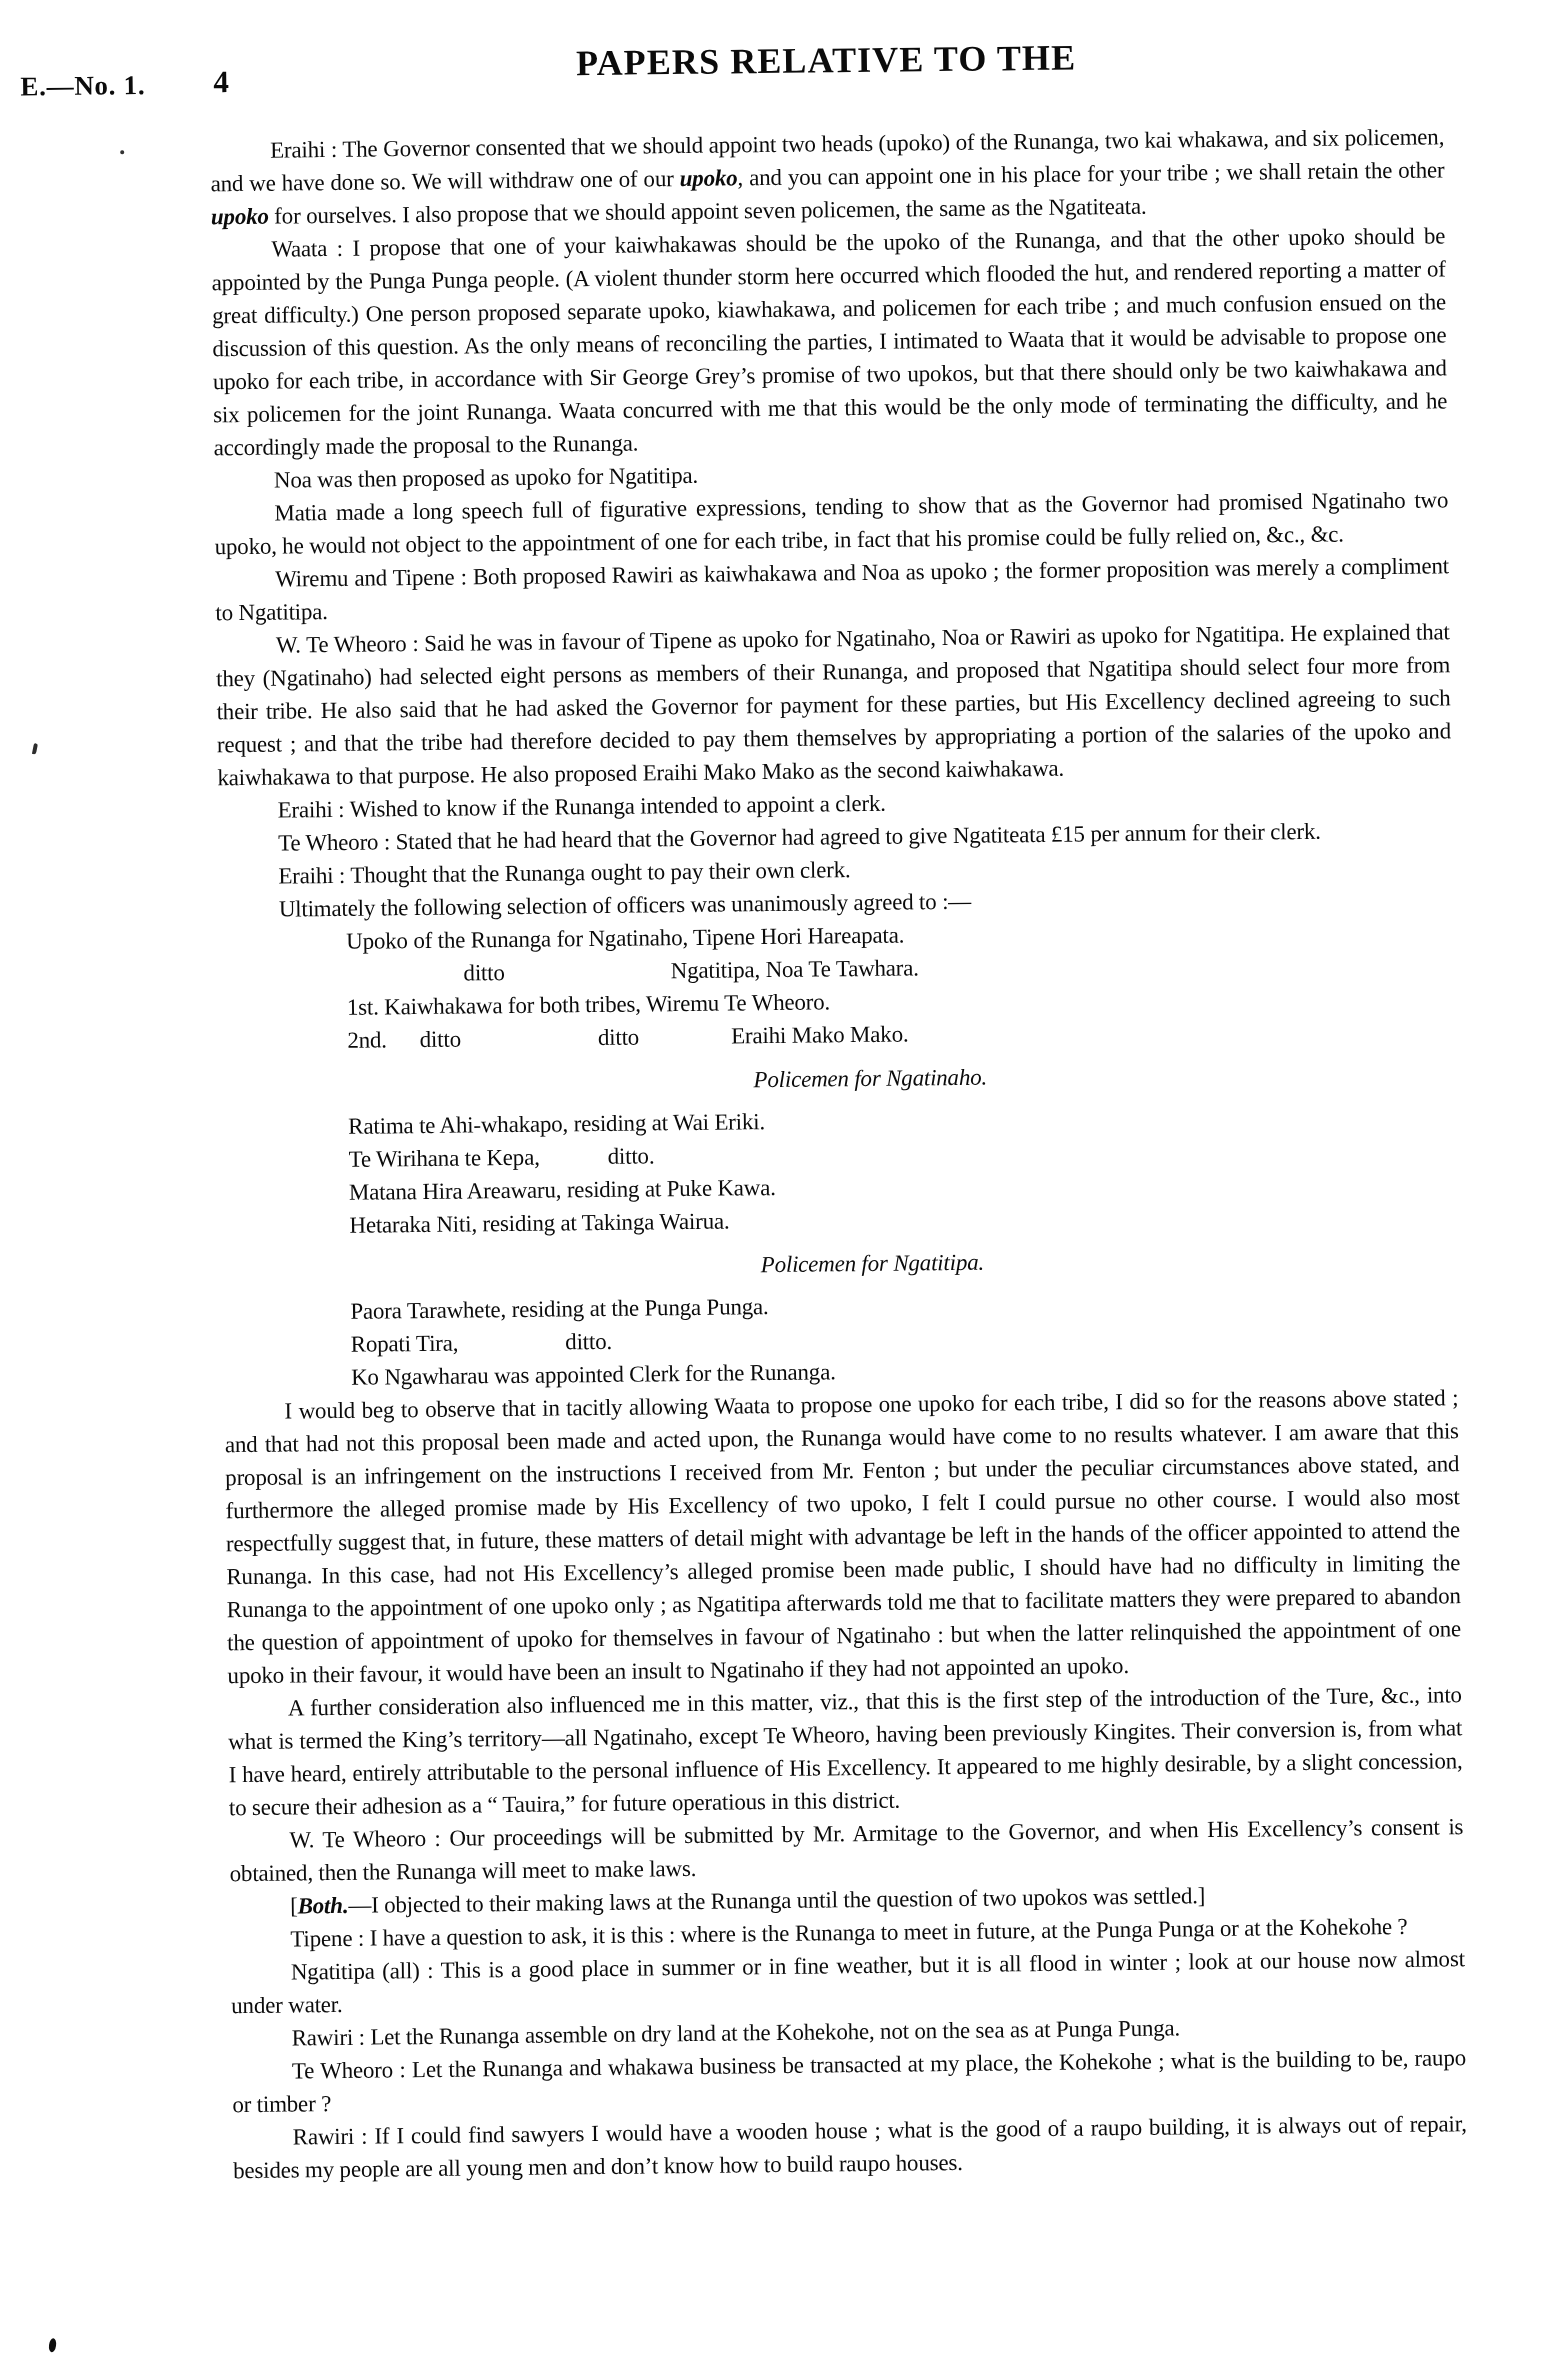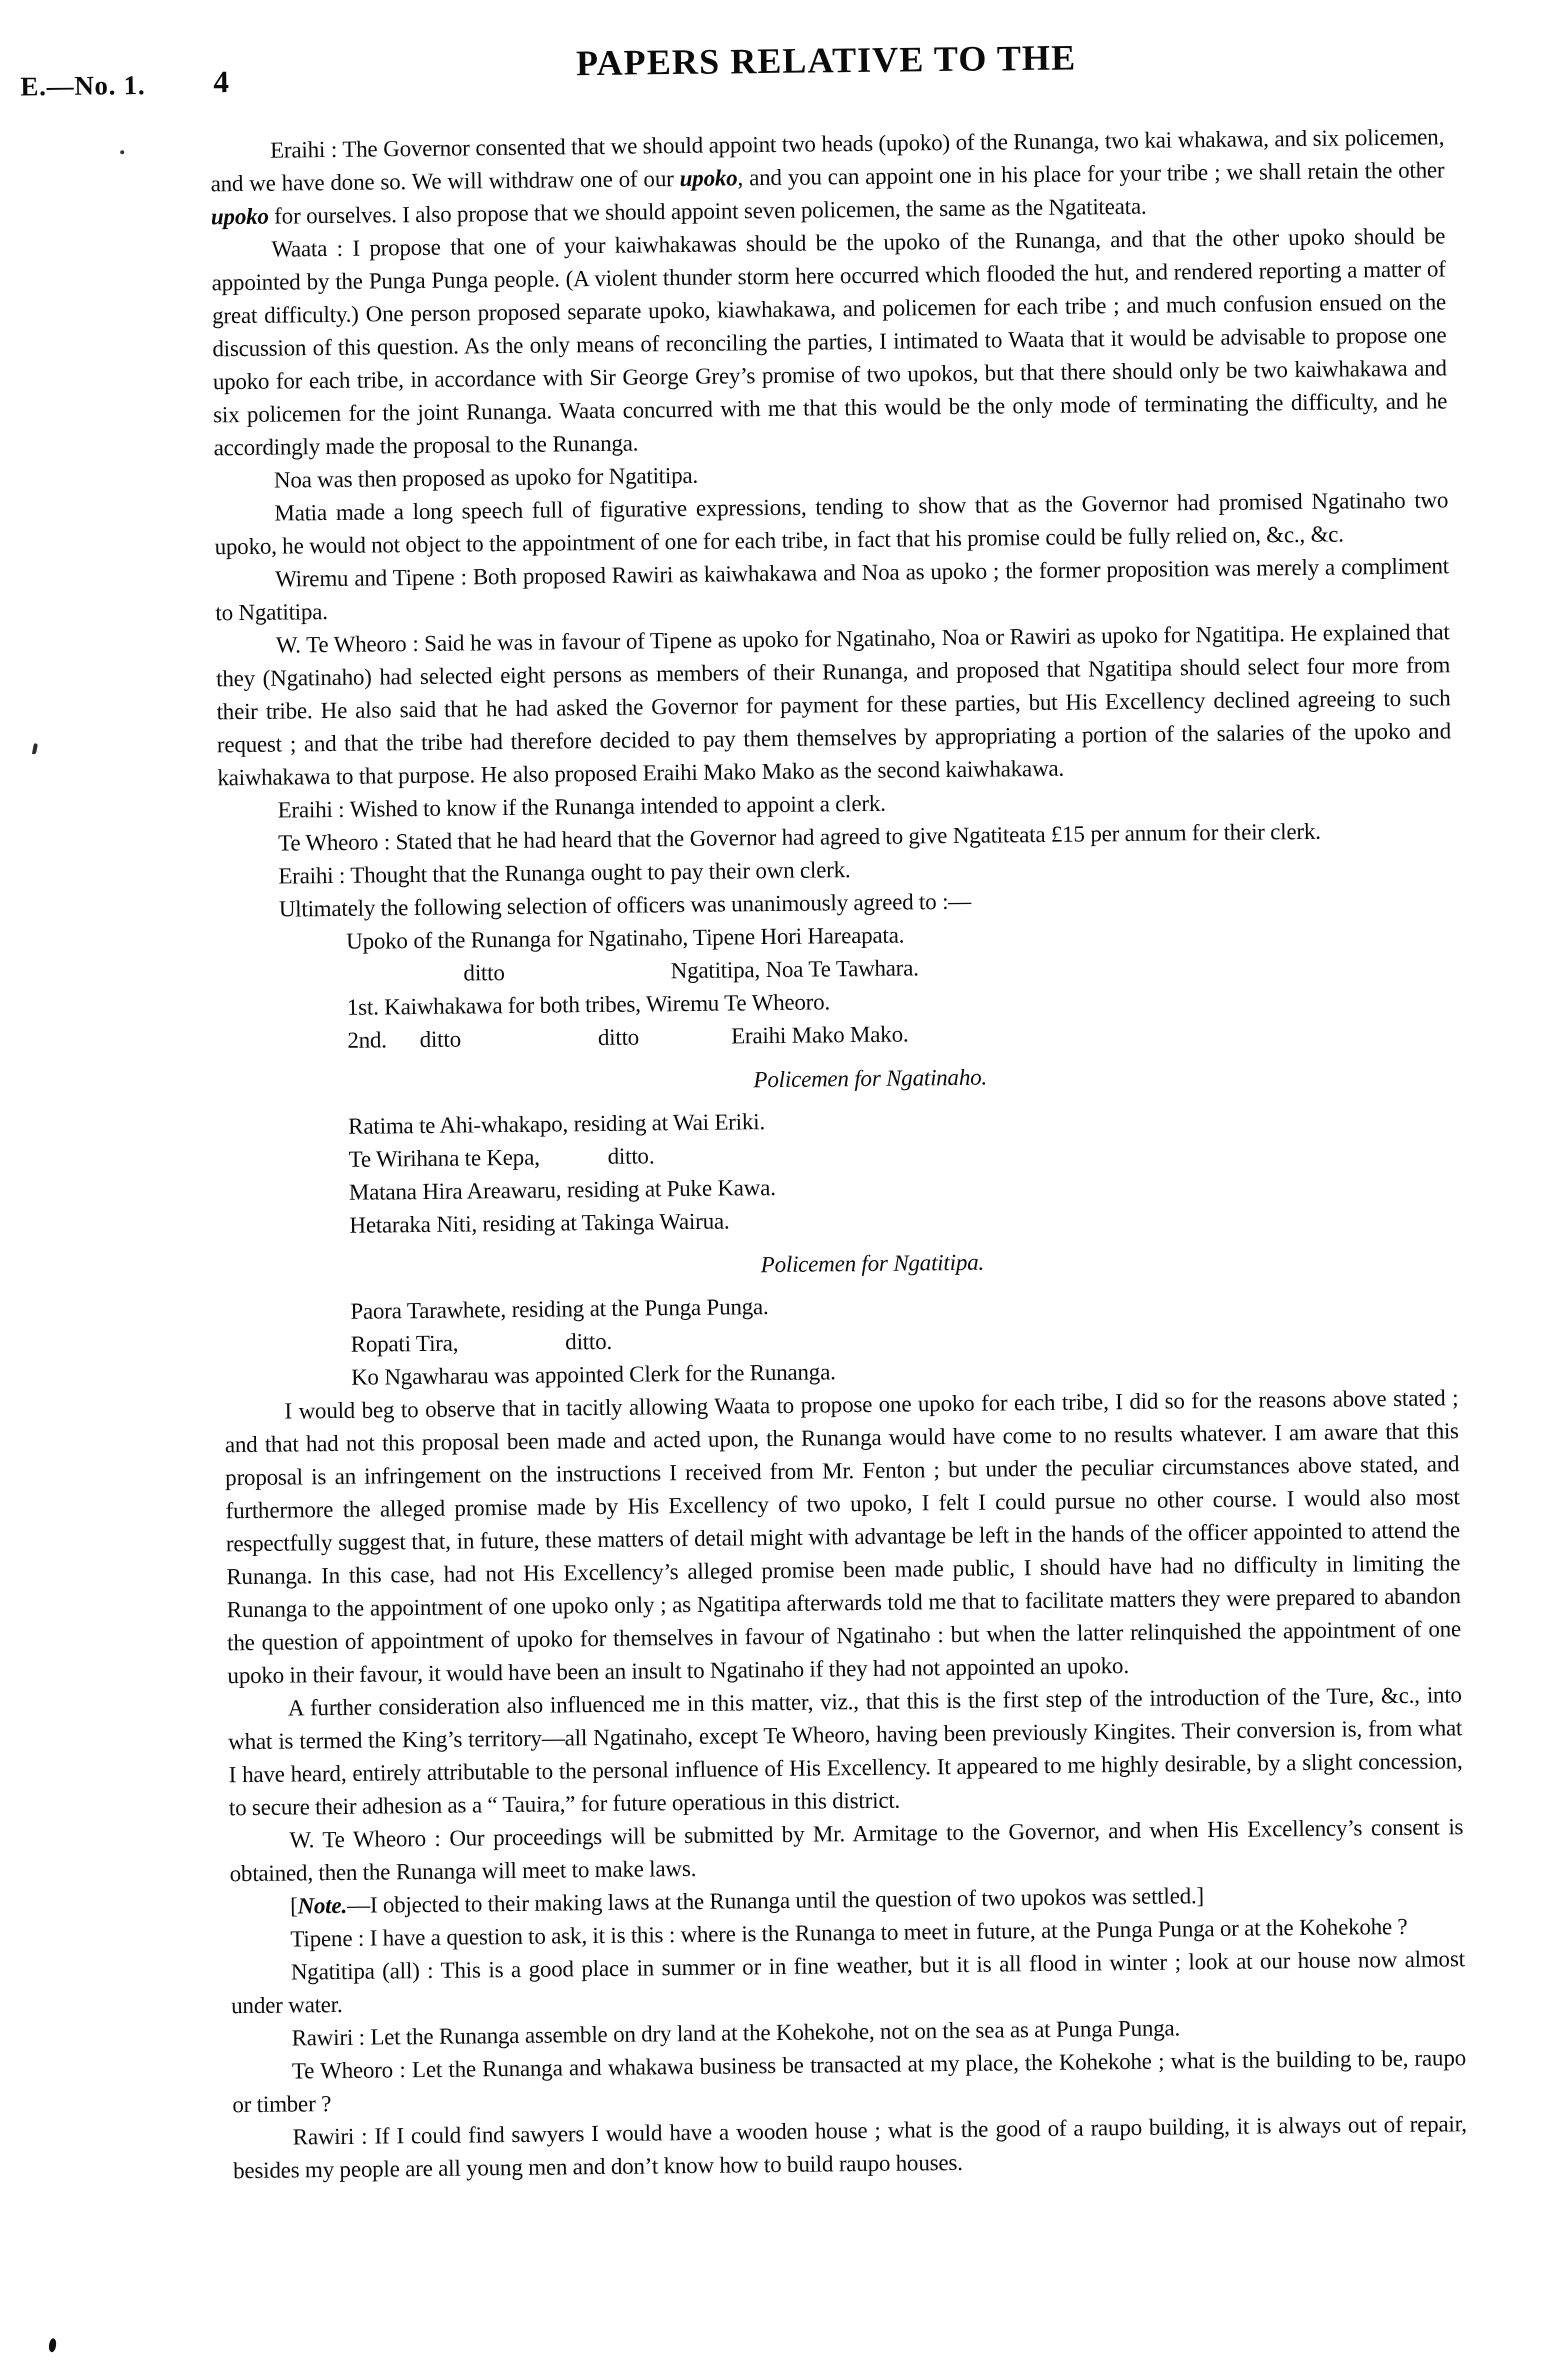--- a/index.html
+++ b/index.html
@@ -96,21 +96,21 @@
       <div class="indent-block">
         <div class="pol-line"><span>Paora Tarawhete, residing at the Punga Punga.</span></div>
         <div class="pol-line"><span>Ropati Tira,</span><span class="pd-rop">ditto.</span></div>
         <div class="pol-line"><span>Ko Ngawharau was appointed Clerk for the Runanga.</span></div>
       </div>
 
       <p class="para">I would beg to observe that in tacitly allowing Waata to propose one upoko for each tribe, I did so for the reasons above stated ; and that had not this proposal been made and acted upon, the Runanga would have come to no results whatever.  I am aware that this proposal is an infringement on the instructions I received from Mr. Fenton ; but under the peculiar circumstances above stated, and furthermore the alleged promise made by His Excellency of two upoko, I felt I could pursue no other course.  I would also most respectfully suggest that, in future, these matters of detail might with advantage be left in the hands of the officer appointed to attend the Runanga.  In this case, had not His Excellency’s alleged promise been made public, I should have had no difficulty in limiting the Runanga to the appointment of one upoko only ; as Ngatitipa afterwards told me that to facilitate matters they were prepared to abandon the question of appointment of upoko for themselves in favour of Ngatinaho : but when the latter relinquished the appointment of one upoko in their favour, it would have been an insult to Ngatinaho if they had not appointed an upoko.</p>
       <p class="para">A further consideration also influenced me in this matter, viz., that this is the first step of the introduction of the Ture, &amp;c., into what is termed the King’s territory—all Ngatinaho, except Te Wheoro, having been previously Kingites.  Their conversion is, from what I have heard, entirely attributable to the personal influence of His Excellency.  It appeared to me highly desirable, by a slight concession, to secure their adhesion as a “ Tauira,” for future operatious in this district.</p>
       <p class="para">W. Te Wheoro : Our proceedings will be submitted by Mr. Armitage to the Governor, and when His Excellency’s consent is obtained, then the Runanga will meet to make laws.</p>
 
-      <p class="para"><span>[</span><i class="it">Note.</i><span>—I objected to their making laws at the Runanga until the question of two upokos was settled.]</span></p>
+      <p class="para"><span>[</span><i class="it">Both.</i><span>—I objected to their making laws at the Runanga until the question of two upokos was settled.]</span></p>
 
       <p class="para">Tipene : I have a question to ask, it is this : where is the Runanga to meet in future, at the Punga Punga or at the Kohekohe ?</p>
       <p class="para">Ngatitipa (all) : This is a good place in summer or in fine weather, but it is all flood in winter ; look at our house now almost under water.</p>
       <p class="para">Rawiri : Let the Runanga assemble on dry land at the Kohekohe, not on the sea as at Punga Punga.</p>
       <p class="para">Te Wheoro : Let the Runanga and whakawa business be transacted at my place, the Kohekohe ; what is the building to be, raupo or timber ?</p>
       <p class="para">Rawiri : If I could find sawyers I would have a wooden house ; what is the good of a raupo building, it is always out of repair, besides my people are all young men and don’t know how to build raupo houses.</p>
 
     </div>
 
     <div class="ink ink-dot"></div>

